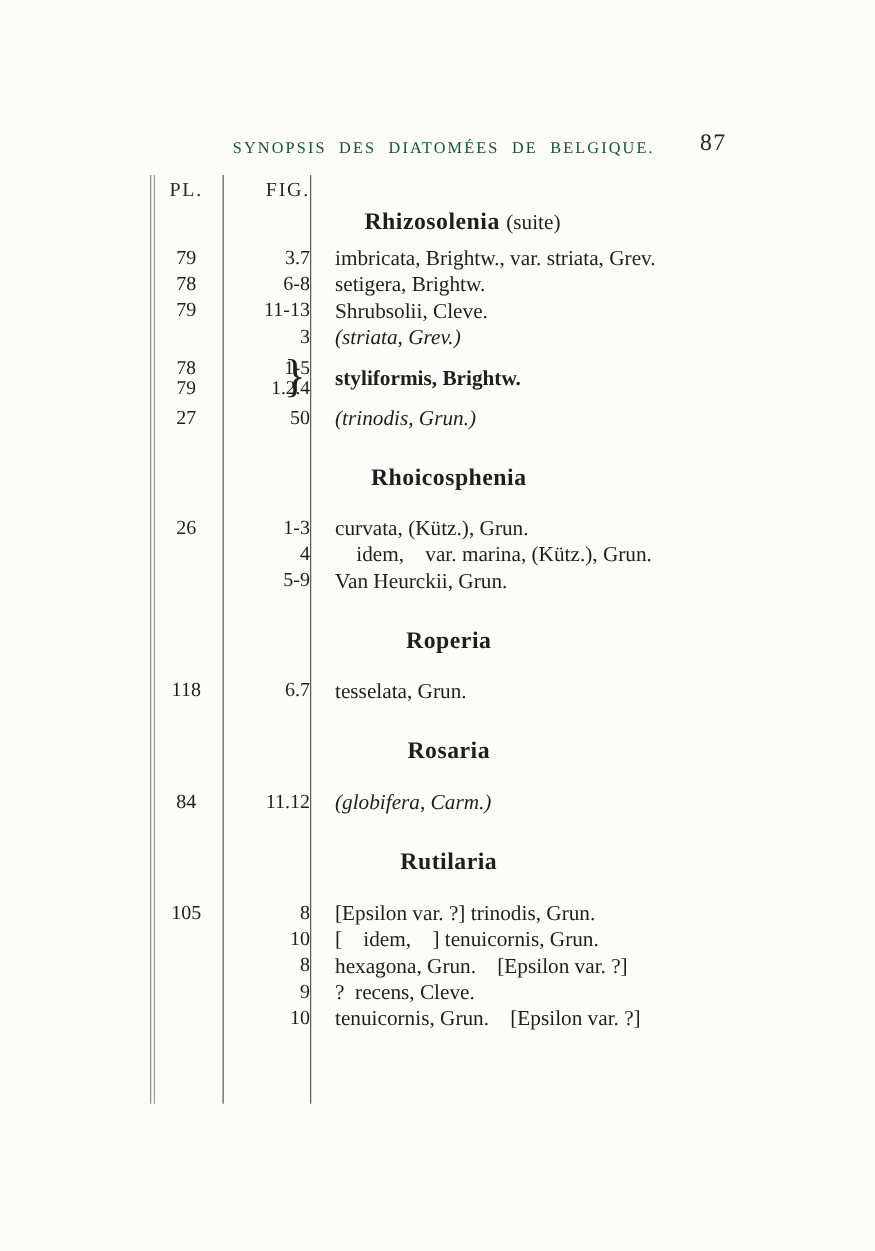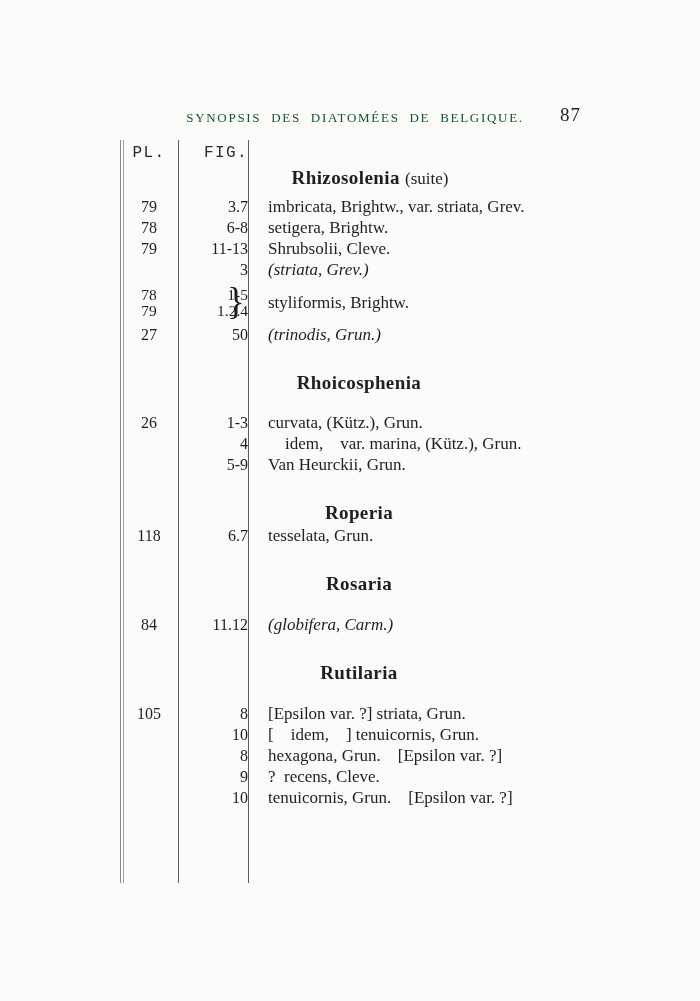--- a/index.html
+++ b/index.html
@@ -19,38 +19,38 @@
   
   .table-wrap{position:absolute;left:120px;top:140px;width:500px;height:743px;}
   .rule{position:absolute;top:0;height:743px;width:1px;}
   .rule.r1a{left:0;background:#8b8b89;}
   .rule.r1b{left:3px;background:#a0a09e;}
   .rule.r2{left:58px;background:#5e5e5c;}
   .rule.r3{left:128px;background:#5e5e5c;}
   .content{position:relative;}
   
   .colhead{display:flex;height:22px;padding-top:4px;font-size:11.5px;
-    letter-spacing:1.4px;color:#2a2a2a;font-family:Liberation Mono, monospace;}
+    letter-spacing:1.4px;color:#2a2a2a;}
   
   .trow{display:flex;height:21px;line-height:21px;font-size:17px;}
   .c-pl{width:58px;text-align:center;font-size:16px;}
   .c-fig{width:70px;text-align:right;font-size:16px;}
   .c-name{flex:1;padding-left:20px;white-space:pre-wrap;}
   .it .c-name{font-style:italic;}
   
   .heading-row{height:24px;line-height:24px;text-align:center;font-size:19px;
     font-weight:bold;letter-spacing:.4px;padding-right:22px;}
   .heading-row.no-shift{padding-right:0;}
   .heading-row .suffix{font-weight:normal;font-size:17px;letter-spacing:0;}
   
   .group-row{display:flex;height:34px;position:relative;}
   .group-row .c-pl,.group-row .c-fig{
     display:flex;flex-direction:column;justify-content:center;
     font-size:15.5px;line-height:16px;}
-  .group-row .c-name{display:flex;align-items:center;font-size:17px;}
+  .group-row .c-name{display:flex;align-items:center;font-size:17px;font-weight:bold;}
   .brace{position:absolute;left:107px;top:-4px;font-size:37px;line-height:40px;
     font-weight:normal;color:#1e1e1e;}
 </style>
 </head>
 <body>
 
 <div class="page">
 
   <div class="running-head">SYNOPSIS DES DIATOMÉES DE BELGIQUE.</div>
   <div class="page-number">87</div>
@@ -127,21 +127,21 @@
           <div class="c-name">  idem,  var. marina, (Kütz.), Grun.</div>
         </div>
         <div class="trow">
           <div class="c-pl"></div>
           <div class="c-fig">5-9</div>
           <div class="c-name">Van Heurckii, Grun.</div>
         </div>
       </div>
 
       <div class="heading-row" style="margin-top:26px;"><span class="genus">Roperia</span></div>
-      <div style="">
+      <div style="margin-top:17px;">
         <div class="trow">
           <div class="c-pl">118</div>
           <div class="c-fig">6.7</div>
           <div class="c-name">tesselata, Grun.</div>
         </div>
       </div>
 
       <div class="heading-row" style="margin-top:26px;"><span class="genus">Rosaria</span></div>
       <div style="margin-top:18px;">
         <div class="trow it">
@@ -149,21 +149,21 @@
           <div class="c-fig">11.12</div>
           <div class="c-name">(globifera, Carm.)</div>
         </div>
       </div>
 
       <div class="heading-row" style="margin-top:26px;"><span class="genus">Rutilaria</span></div>
       <div style="margin-top:18px;">
         <div class="trow">
           <div class="c-pl">105</div>
           <div class="c-fig">8</div>
-          <div class="c-name">[Epsilon var. ?] striata, Grun.</div>
+          <div class="c-name">[Epsilon var. ?] trinodis, Grun.</div>
         </div>
         <div class="trow">
           <div class="c-pl"></div>
           <div class="c-fig">10</div>
           <div class="c-name">[ idem, ] tenuicornis, Grun.</div>
         </div>
         <div class="trow">
           <div class="c-pl"></div>
           <div class="c-fig">8</div>
           <div class="c-name">hexagona, Grun. [Epsilon var. ?]</div>

